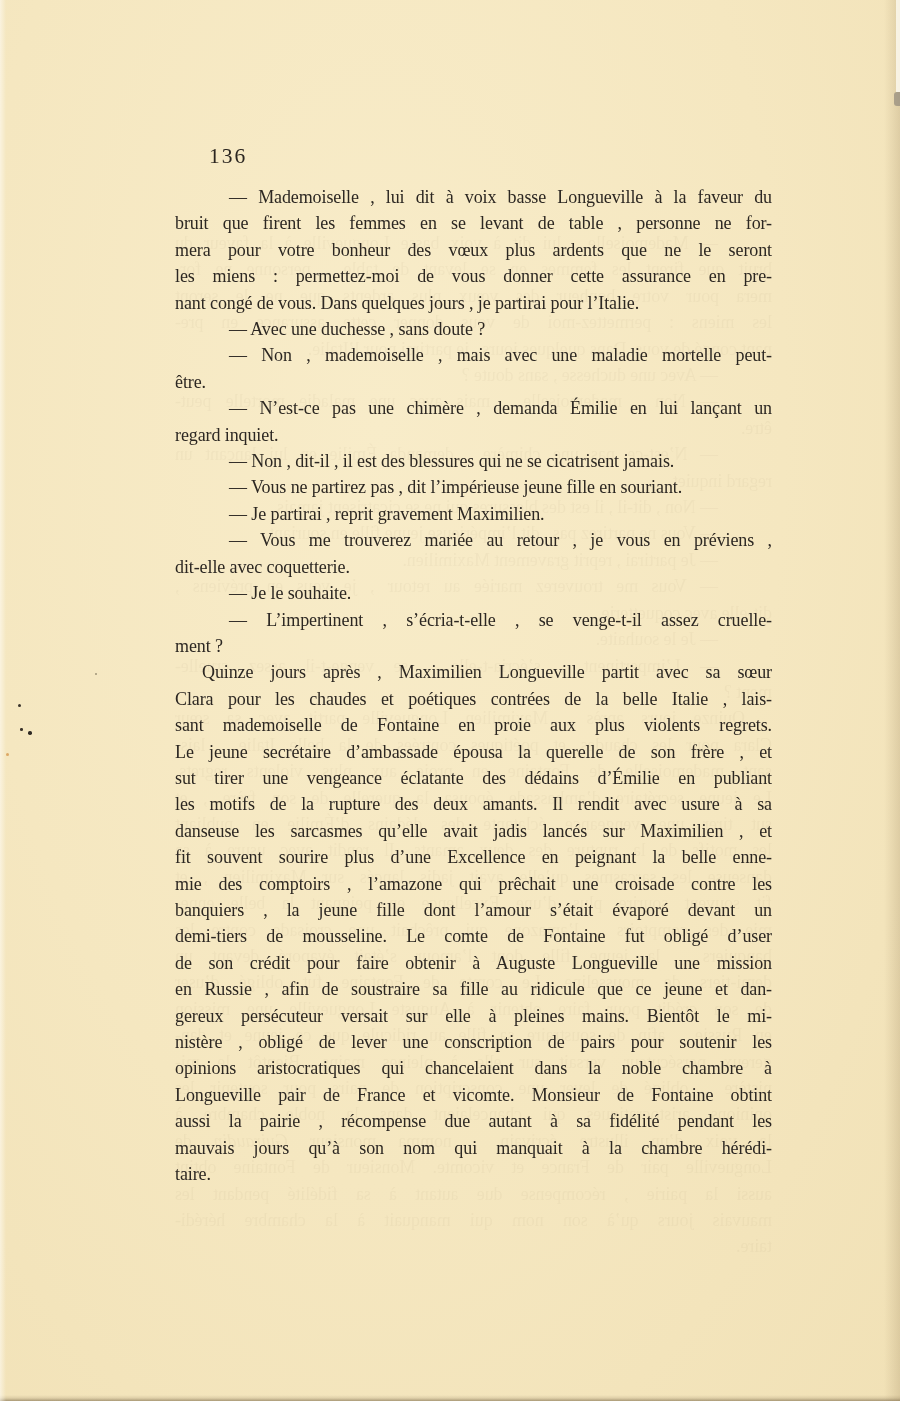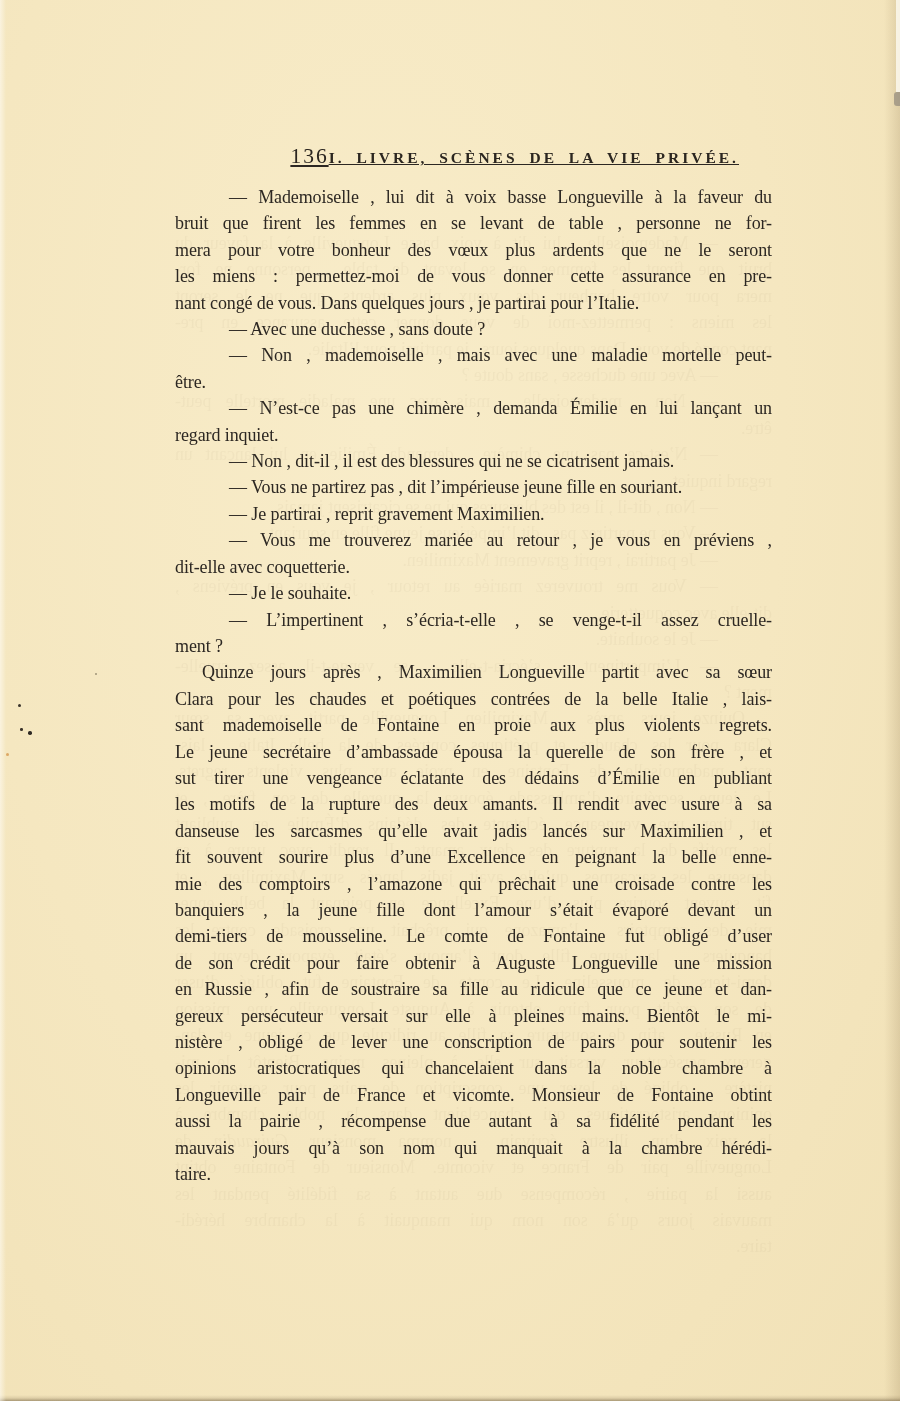--- a/index.html
+++ b/index.html
@@ -13,27 +13,26 @@
     font-family: "Liberation Serif", "DejaVu Serif", serif;
     background:
       linear-gradient(to right, rgba(255,253,248,0.55) 0px, rgba(255,253,248,0) 6px),
       linear-gradient(to left, rgba(135,110,70,0.20) 0px, rgba(135,110,70,0) 16px),
       linear-gradient(to top, rgba(80,62,35,0.45) 0px, rgba(80,62,35,0.12) 3px, rgba(80,62,35,0) 6px),
       radial-gradient(ellipse at 42% 30%, #f8ecc9 0%, #f5e7c0 55%, #f1e1b6 100%);
   }
   
   .page-header {
     position: absolute;
-    left: 170px; top: 144px;
+    left: 177px; top: 144px;
     width: 597px; height: 26px;
     display: flex;
-    justify-content: flex-end;
+    justify-content: flex-start;
     align-items: baseline;
     padding: 0;
-    text-decoration: underline;
   }
   .page-number {
     margin-left: 32px;
     font-size: 21.5px;
     letter-spacing: 2px;
     color: #2b2620;
   }
   .running-header {
     margin-right: 28px;
     font-size: 15.5px;
@@ -92,21 +91,20 @@
     border-radius: 3px 0 0 3px;
   }
 </style>
 </head>
 <body>
 
 <div class="paper">
 
   <div class="page-header">
     <span class="page-number">136</span>
-    <span class="running-header">I. LIVRE, SCÈNES DE LA VIE PRIVÉE.</span>
   </div>
 
   <div class="text-block" id="text-block">
       <p class="para dialogue">
         <span class="line"><span>— Mademoiselle&nbsp;, lui dit à voix basse Longueville à la faveur du</span></span>
         <span class="line"><span>bruit que firent les femmes en se levant de table&nbsp;, personne ne for-</span></span>
         <span class="line"><span>mera pour votre bonheur des vœux plus ardents que ne le seront</span></span>
         <span class="line"><span>les miens&nbsp;: permettez-moi de vous donner cette assurance en pre-</span></span>
         <span class="line last"><span>nant congé de vous. Dans quelques jours&nbsp;, je partirai pour l’Italie.</span></span>
       </p>

